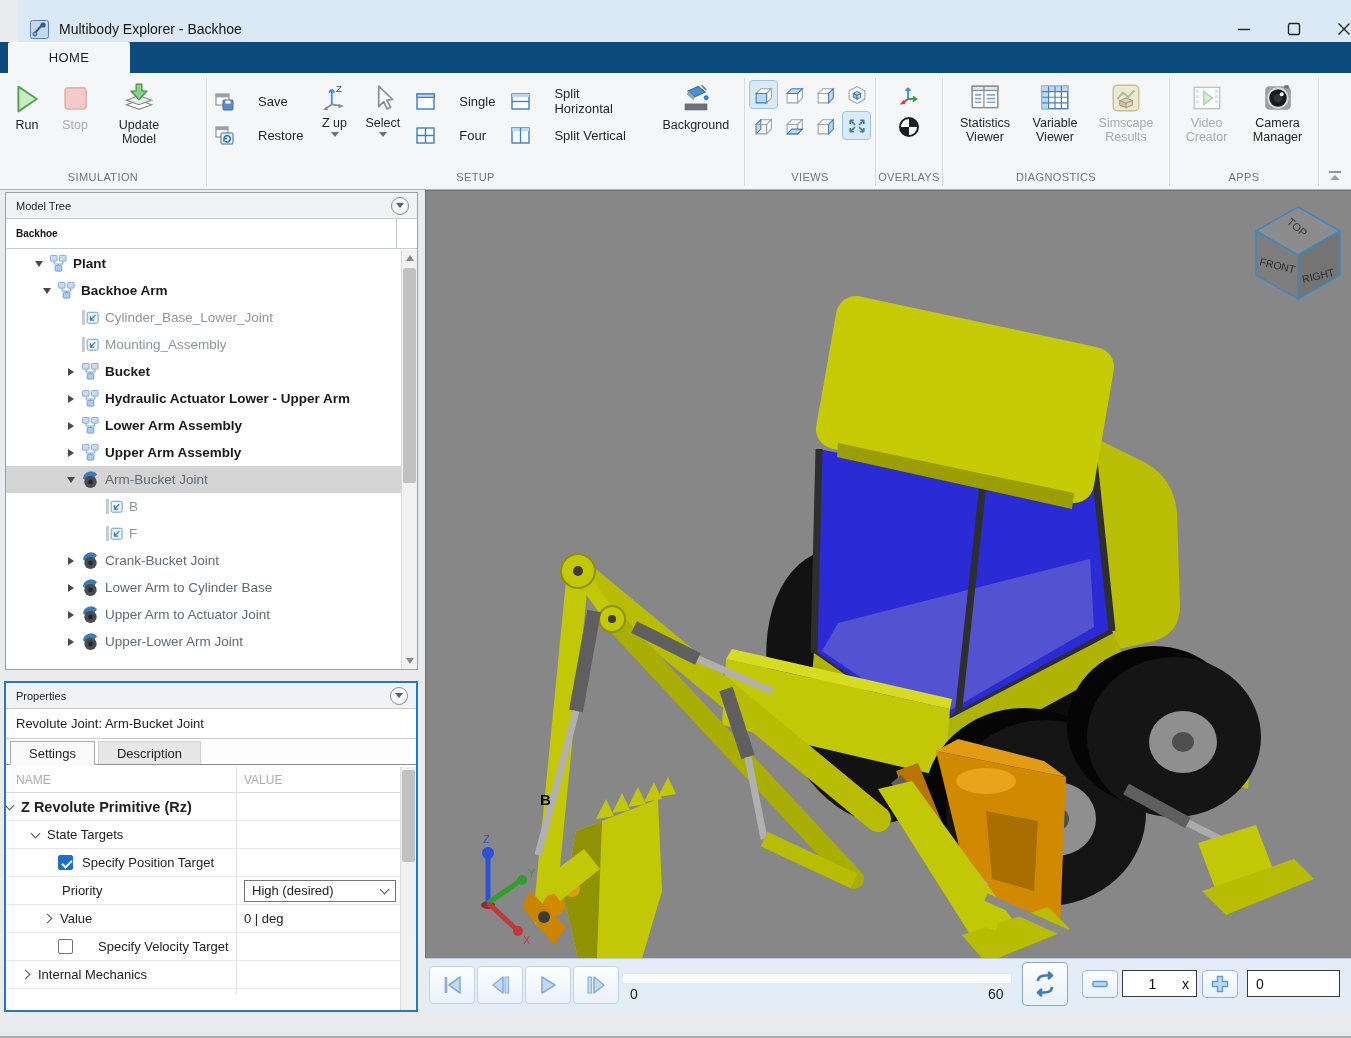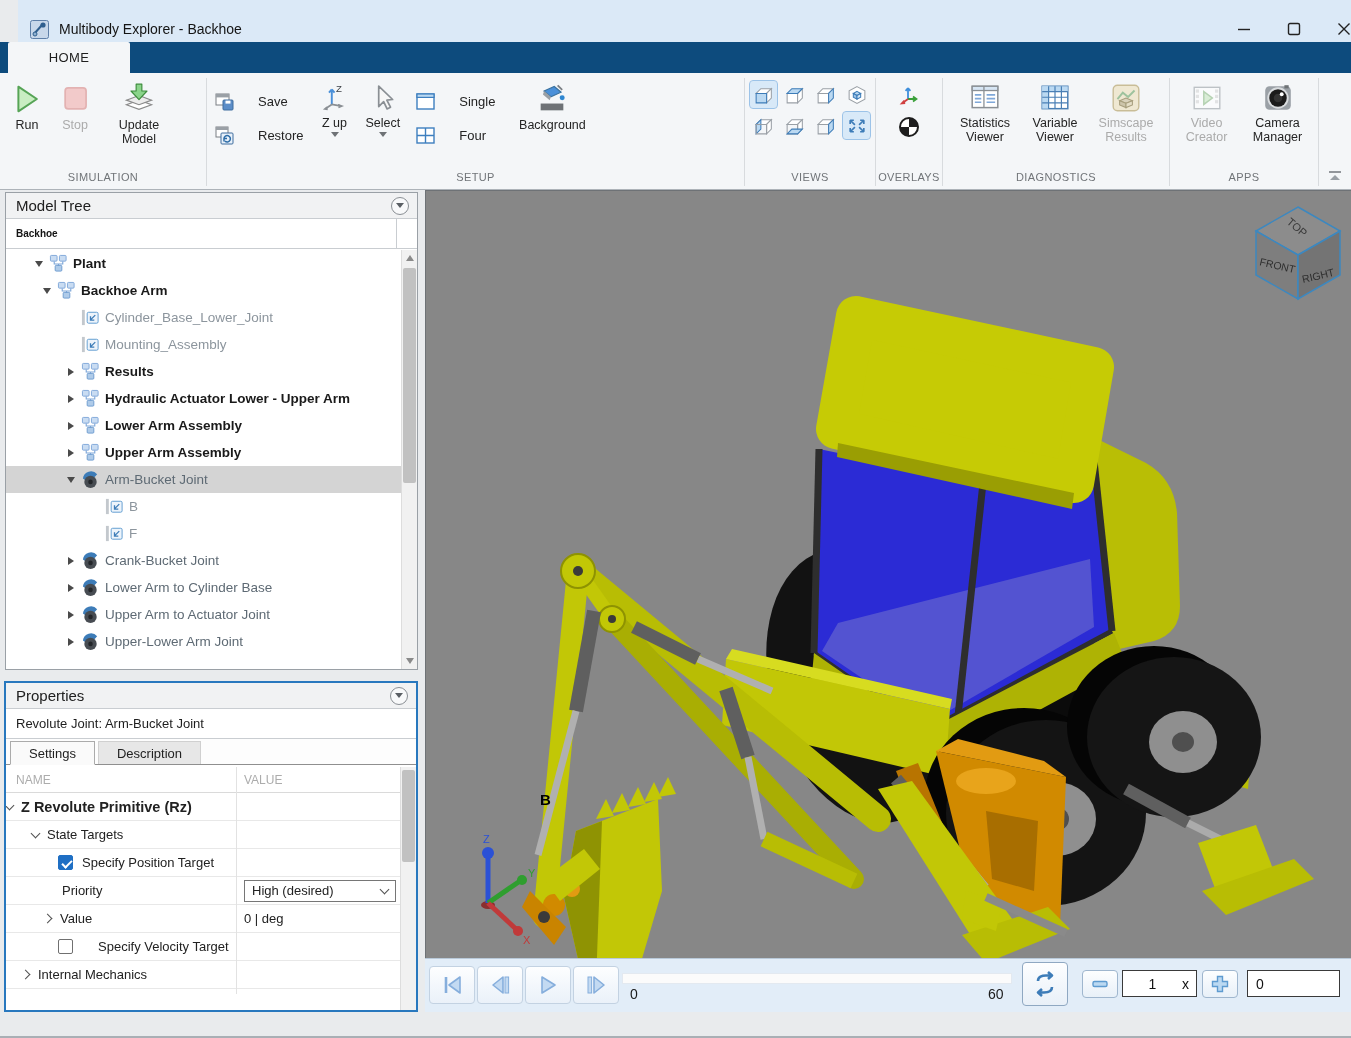--- a/index.html
+++ b/index.html
@@ -31,21 +31,21 @@
   .smallbtn { display:flex; align-items:center; gap:24px; font-size:13px; color:#242424; height:24px; }
   .views-grid { display:grid; grid-template-columns:repeat(4,27px); grid-auto-rows:27px; gap:4px; padding-top:8px; }
   .vbtn { display:flex; align-items:center; justify-content:center; border-radius:3px; }
   .vbtn.hl { background:#D8E9F8; outline:1px solid #9CC3E8; }
   .ovl-col { display:flex; flex-direction:column; gap:8px; padding-top:8px; align-items:center; }
   .collapse-btn { position:absolute; right:8px; bottom:6px; }
   .caret-down { width:0; height:0; border-left:4.5px solid transparent; border-right:4.5px solid transparent; border-top:5px solid #6E7276; }
 
   
   .panel { position:absolute; background:#fff; border:1px solid #9AA0A6; }
-  .phdr { height:26px; background:#F1F2F3; border-bottom:1px solid #C9CDD1; display:flex; align-items:center; padding:0 8px 0 10px; font-size:15px; color:#202020; }
+  .phdr { height:26px; background:#F1F2F3; border-bottom:1px solid #C9CDD1; display:flex; align-items:center; padding:0 8px 0 10px; font-size:11px; color:#202020; }
   .hdrbtn { margin-left:auto; width:18px; height:18px; border:1.4px solid #8A8F94; border-radius:50%; display:flex; align-items:center; justify-content:center; background:#F8F9FA; }
   .tri-sm { width:0; height:0; border-left:4px solid transparent; border-right:4px solid transparent; border-top:5.5px solid #5A5F64; }
 
   
   .root-row { height:30px; display:flex; align-items:center; padding-left:10px; font-size:10px; font-weight:bold; color:#141414; border-bottom:1px solid #C9CDD1; position:relative; }
   .root-row::after { content:""; position:absolute; right:20px; top:0; bottom:0; width:1px; background:#C9CDD1; }
   .treearea { position:absolute; left:0; top:57px; right:0; bottom:0; overflow:hidden; }
   .trow { height:27px; display:flex; align-items:center; font-size:13.5px; white-space:nowrap; padding-right:2px; }
   .trow.sel { background:#D4D4D4; }
   .lvl0 { padding-left:24px; } .lvl1 { padding-left:32px; } .lvl2 { padding-left:56px; } .lvl3 { padding-left:80px; }
@@ -252,20 +252,42 @@
         <div class="smallbtn">
           <span>
               <svg width="19" height="17" viewBox="0 0 19 17">
                 <rect x="1" y="1" width="17" height="15" fill="#fff" stroke="#3E7FBF" stroke-width="1.4"></rect>
                 <path d="M9.5 1 V16 M1 8.5 H18" stroke="#3E7FBF" stroke-width="1.4"></path>
               </svg>
             </span>
           <span>Four</span>
         </div>
       </div>
+      <div class="vcol">
+        <div class="smallbtn">
+          <span>
+              <svg width="19" height="17" viewBox="0 0 19 17">
+                <rect x="1" y="1" width="17" height="15" fill="#fff" stroke="#3E7FBF" stroke-width="1.4"></rect>
+                <rect x="1" y="1" width="17" height="3" fill="#BBD9F2"></rect>
+                <path d="M1 8.5 H18" stroke="#3E7FBF" stroke-width="1.4"></path>
+              </svg>
+            </span>
+          <span>Split Horizontal</span>
+        </div>
+        <div class="smallbtn">
+          <span>
+              <svg width="19" height="17" viewBox="0 0 19 17">
+                <rect x="1" y="1" width="17" height="15" fill="#fff" stroke="#3E7FBF" stroke-width="1.4"></rect>
+                <rect x="1" y="1" width="17" height="3" fill="#BBD9F2"></rect>
+                <path d="M9.5 1 V16" stroke="#3E7FBF" stroke-width="1.4"></path>
+              </svg>
+            </span>
+          <span>Split Vertical</span>
+        </div>
+      </div>
       <div class="bigbtn" style="width:82px">
         <span>
             <svg width="34" height="32" viewBox="0 0 30 28">
           <path d="M8 7 L17 3 L23 8 L14 12 Z" fill="#4A90D9" stroke="#3A729F"></path>
           <path d="M8 7 L14 12 L13 15 L7 10 Z" fill="#9AA0A6"></path>
           <path d="M20 2 L24 6" stroke="#7A7F84" stroke-width="1.6"></path>
           <circle cx="24" cy="13" r="2.2" fill="#2E86D1"></circle>
           <rect x="5" y="18" width="20" height="6" fill="#6E7276"></rect>
         </svg>
           </span>
@@ -493,21 +515,21 @@
         </svg>
       <span class="t-frame">Mounting_Assembly</span>
     </div>
     <div class="trow lvl2">
       <span class="exp">
           <span class="tri-right"></span>
         </span>
       <svg class="ticon">
           <use href="#i-sub"></use>
         </svg>
-      <span class="t-sub">Results</span>
+      <span class="t-sub">Bucket</span>
     </div>
     <div class="trow lvl2">
       <span class="exp">
           <span class="tri-right"></span>
         </span>
       <svg class="ticon">
           <use href="#i-sub"></use>
         </svg>
       <span class="t-sub">Hydraulic Actuator Lower - Upper Arm</span>
     </div>

